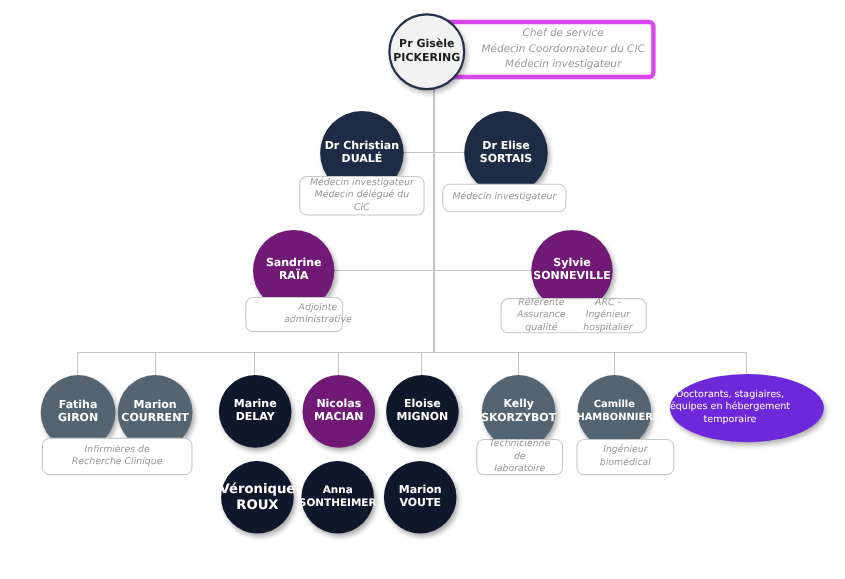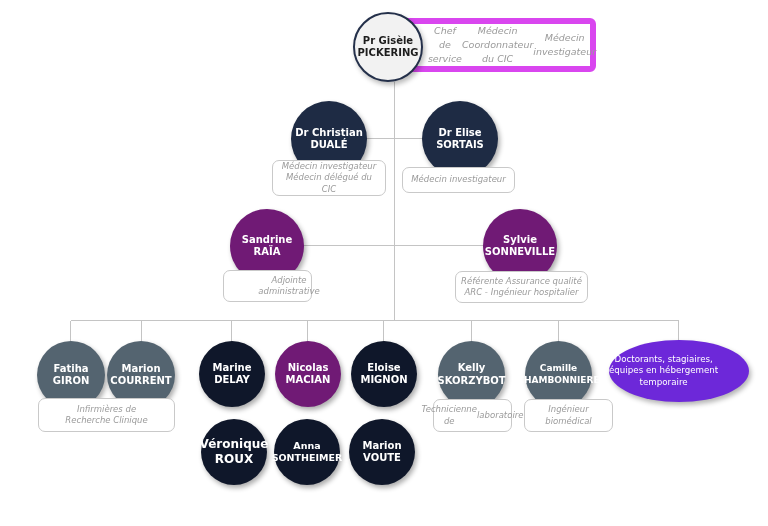--- a/index.html
+++ b/index.html
@@ -59,28 +59,28 @@
     font-style:italic;
     text-align:center;
     display:flex;align-items:center;justify-content:center;
     line-height:1.35;
     box-sizing:border-box;
     padding:3px 5px;
   }
 
   .headerbox{
     position:absolute;
-    border:6px solid #d946ef;
+    border:4px solid #d946ef;
     border-radius:6px;
     background:#ffffff;
     color:#9a9a9a;
     font-style:italic;
     text-align:center;
     box-sizing:border-box;
-    display:flex;flex-direction:row;align-items:center;justify-content:center;
+    display:flex;flex-direction:column;align-items:center;justify-content:center;
     line-height:1.45;
   }
 </style>
 </head>
 <body>
 
 <div id="chart">
 
   <svg class="lines" viewBox="0 0 768 526">
     <g stroke="#c4c4c4" stroke-width="1" fill="none" shape-rendering="crispEdges">
@@ -148,21 +148,21 @@
     <span>Adjointe</span>
     <span>administrative</span>
   </div>
 
   <div class="node slate" style="left:483px;top:209px;width:74px;height:74px;font-size:10px;">
     <span class="nm">
       <span>Sylvie</span><br>
       <span>SONNEVILLE</span>
     </span>
   </div>
-  <div class="label" style="left:455px;top:271px;width:133px;height:32px;font-size:8.5px;flex-direction:column;">
+  <div class="label" style="left:455px;top:271px;width:133px;height:32px;font-size:8.5px;">
     <span>Référente Assurance qualité</span>
     <span>ARC - Ingénieur hospitalier</span>
   </div>
 
   <div class="node steel" style="left:37px;top:341px;width:68px;height:68px;font-size:10px;">
     <span class="nm">
       <span>Fatiha</span><br>
       <span>GIRON</span>
     </span>
   </div>
@@ -215,21 +215,21 @@
     </span>
   </div>
 
 
   <div class="node steel" style="left:438px;top:341px;width:67px;height:67px;font-size:10px;">
     <span class="nm">
       <span>Kelly</span><br>
       <span>SKORZYBOT</span>
     </span>
   </div>
-  <div class="label" style="left:433px;top:399px;width:79px;height:33px;font-size:8.5px;">
+  <div class="label" style="left:433px;top:399px;width:79px;height:33px;font-size:8.5px;flex-direction:column;">
     <span>Technicienne de</span>
     <span>laboratoire</span>
   </div>
 
   <div class="node steel" style="left:525px;top:341px;width:67px;height:67px;font-size:9px;">
     <span class="nm">
       <span>Camille</span><br>
       <span>CHAMBONNIERE</span>
     </span>
   </div>

